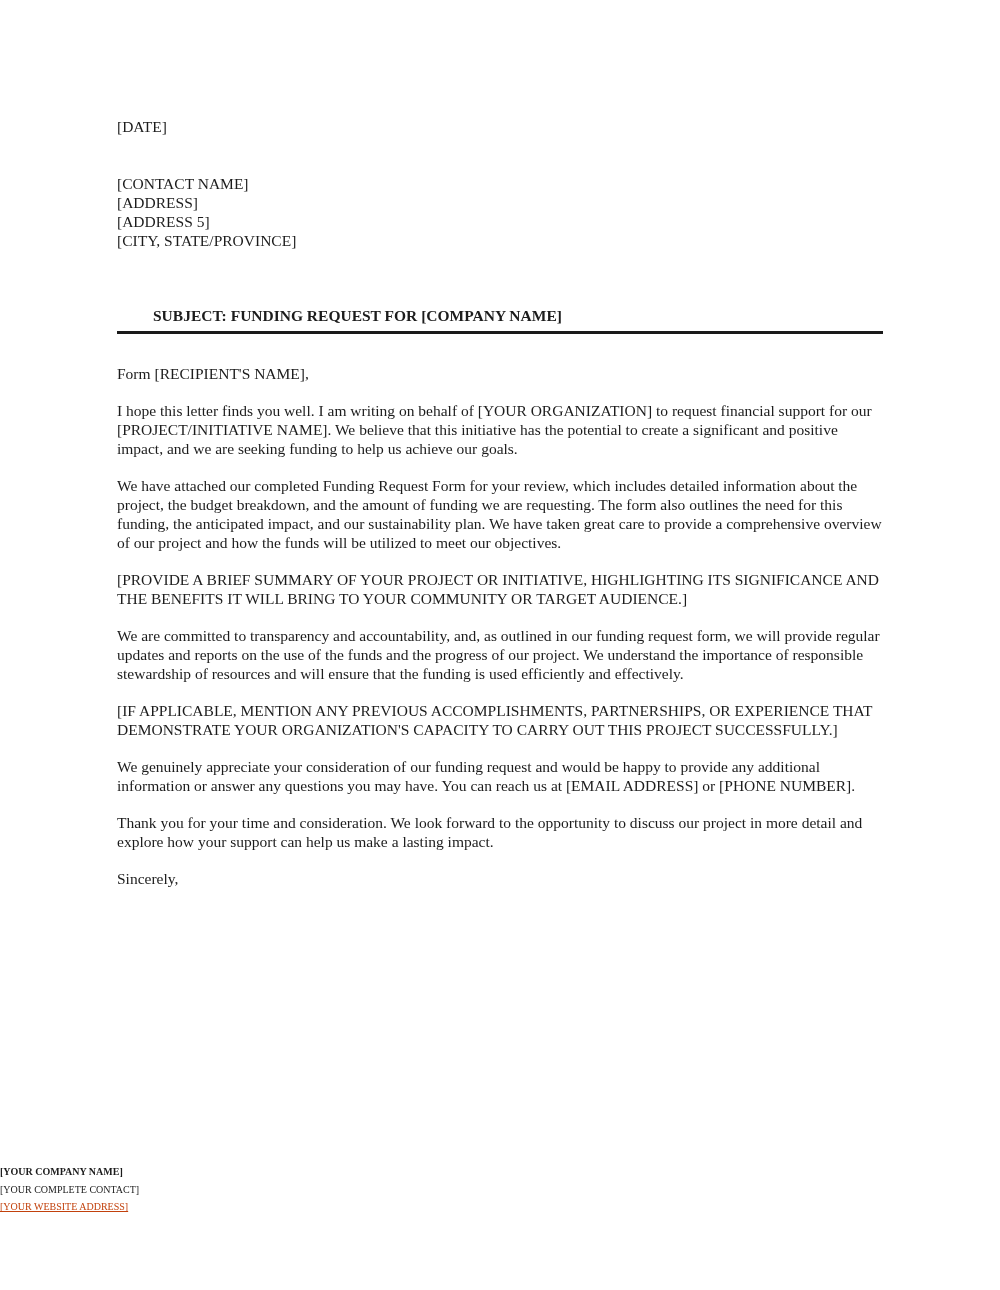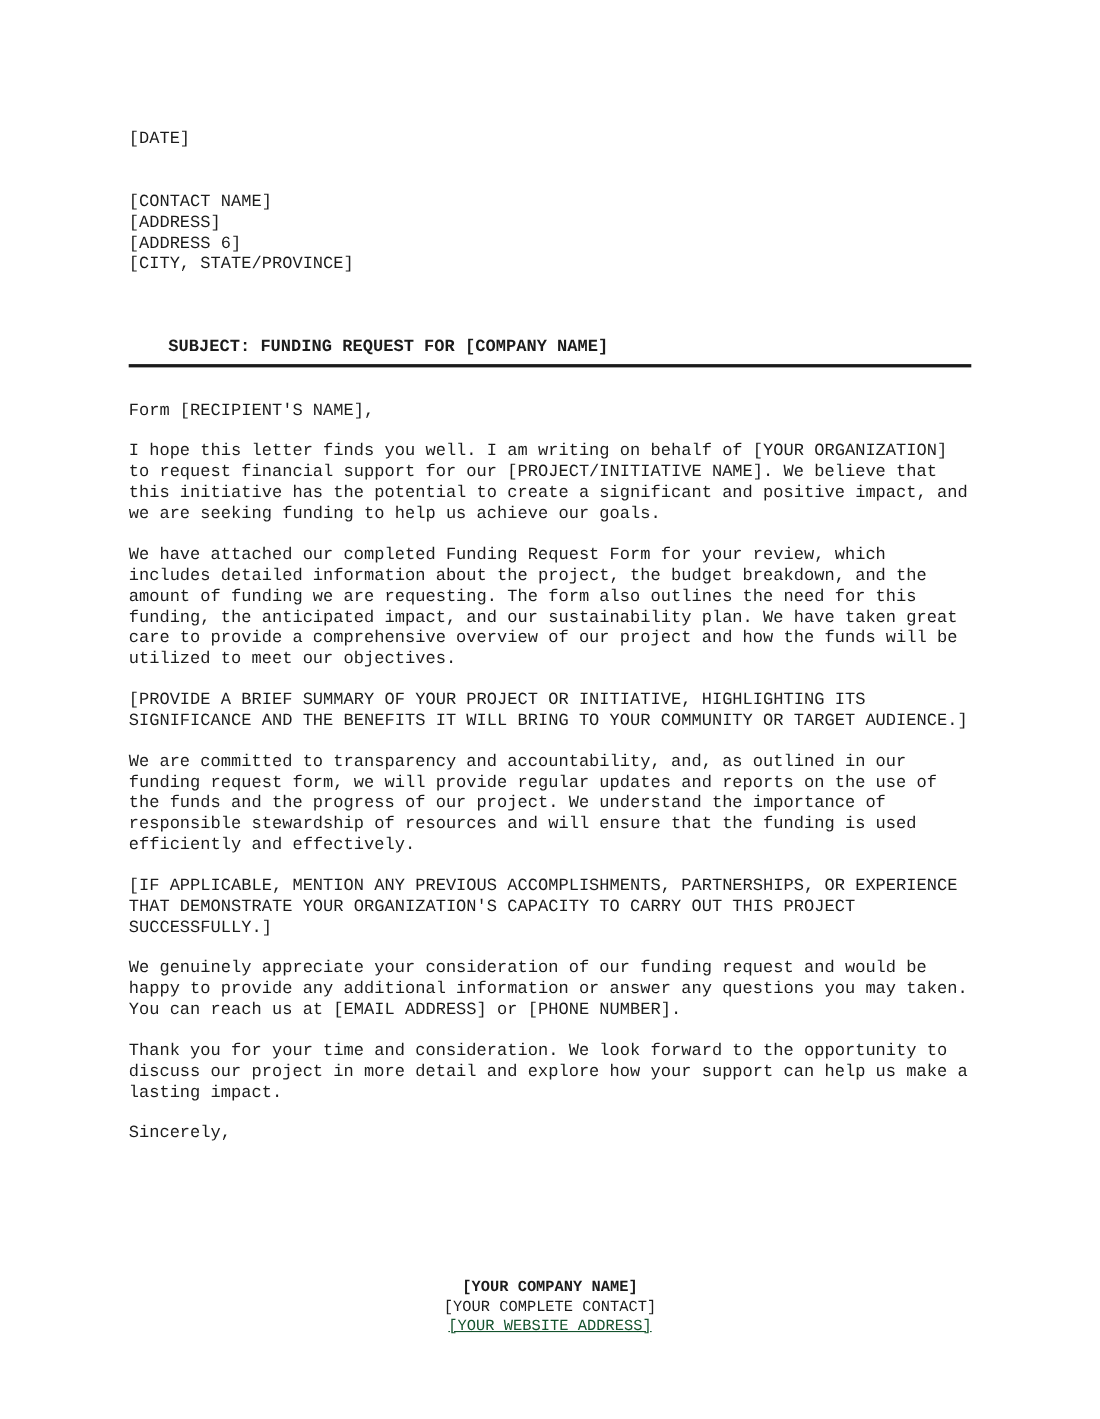--- a/index.html
+++ b/index.html
@@ -3,21 +3,21 @@
 <meta charset="utf-8">
 <style>
   * { margin: 0; padding: 0; box-sizing: border-box; }
   html, body { background: #ffffff; }
   .page {
     position: relative;
     width: 1000px;
     height: 1290px;
     margin: 0 auto;
     background: #ffffff;
-    font-family: Liberation Mono, monospace;
+    font-family: Liberation Serif, serif;
     font-size: 15.5px;
     line-height: 19px;
     color: #1c1c1c;
     overflow: hidden;
   }
   .content {
     position: absolute;
     top: 117px;
     left: 117px;
     width: 766px;
@@ -39,58 +39,58 @@
   .salutation { margin-bottom: 18px; }
   .body-paragraph { margin-bottom: 18px; }
   .closing { margin-bottom: 18px; }
   .signature-block { margin-bottom: 0; }
   .signature-line { display: block; }
   .footer {
     position: absolute;
     top: 1163px;
     left: 0;
     width: 100%;
-    text-align: center;
-    font-size: 14px;
+    text-align: left;
+    font-size: 10px;
     line-height: 17.5px;
     color: #1c1c1c;
   }
   .footer-company { font-weight: bold; }
   .footer-link {
-    color: #14532d;
+    color: #c2410c;
     text-decoration: underline;
     cursor: pointer;
   }
 </style>
 </head>
 <body>
 
 <div class="page">
   <div class="content">
 
     <p class="date-line">[DATE]</p>
 
     <div class="recipient-block">
       <span class="recipient-line">[CONTACT NAME]</span>
       <span class="recipient-line">[ADDRESS]</span>
-      <span class="recipient-line">[ADDRESS 6]</span>
+      <span class="recipient-line">[ADDRESS 5]</span>
       <span class="recipient-line">[CITY, STATE/PROVINCE]</span>
     </div>
 
     <p class="subject-line">SUBJECT: FUNDING REQUEST FOR [COMPANY NAME]</p>
     <hr class="subject-divider">
 
     <p class="salutation">Form [RECIPIENT'S NAME],</p>
 
     <p class="body-paragraph">I hope this letter finds you well. I am writing on behalf of [YOUR ORGANIZATION] to request financial support for our [PROJECT/INITIATIVE NAME]. We believe that this initiative has the potential to create a significant and positive impact, and we are seeking funding to help us achieve our goals.</p>
     <p class="body-paragraph">We have attached our completed Funding Request Form for your review, which includes detailed information about the project, the budget breakdown, and the amount of funding we are requesting. The form also outlines the need for this funding, the anticipated impact, and our sustainability plan. We have taken great care to provide a comprehensive overview of our project and how the funds will be utilized to meet our objectives.</p>
     <p class="body-paragraph">[PROVIDE A BRIEF SUMMARY OF YOUR PROJECT OR INITIATIVE, HIGHLIGHTING ITS SIGNIFICANCE AND THE BENEFITS IT WILL BRING TO YOUR COMMUNITY OR TARGET AUDIENCE.]</p>
     <p class="body-paragraph">We are committed to transparency and accountability, and, as outlined in our funding request form, we will provide regular updates and reports on the use of the funds and the progress of our project. We understand the importance of responsible stewardship of resources and will ensure that the funding is used efficiently and effectively.</p>
     <p class="body-paragraph">[IF APPLICABLE, MENTION ANY PREVIOUS ACCOMPLISHMENTS, PARTNERSHIPS, OR EXPERIENCE THAT DEMONSTRATE YOUR ORGANIZATION'S CAPACITY TO CARRY OUT THIS PROJECT SUCCESSFULLY.]</p>
-    <p class="body-paragraph">We genuinely appreciate your consideration of our funding request and would be happy to provide any additional information or answer any questions you may taken. You can reach us at [EMAIL ADDRESS] or [PHONE NUMBER].</p>
+    <p class="body-paragraph">We genuinely appreciate your consideration of our funding request and would be happy to provide any additional information or answer any questions you may have. You can reach us at [EMAIL ADDRESS] or [PHONE NUMBER].</p>
     <p class="body-paragraph">Thank you for your time and consideration. We look forward to the opportunity to discuss our project in more detail and explore how your support can help us make a lasting impact.</p>
 
     <p class="closing">Sincerely,</p>
 
 
   </div>
 
   <div class="footer">
     <div class="footer-company">[YOUR COMPANY NAME]</div>
     <div>[YOUR COMPLETE CONTACT]</div>

